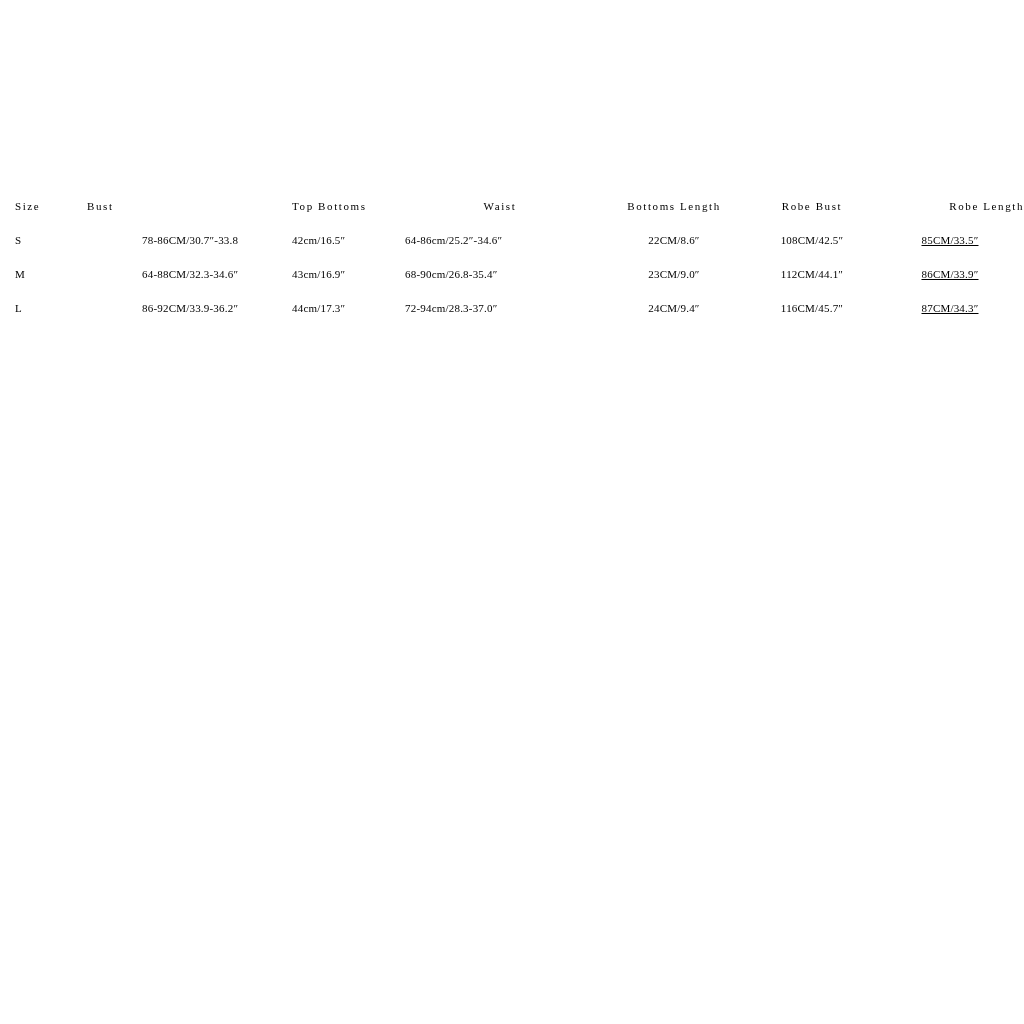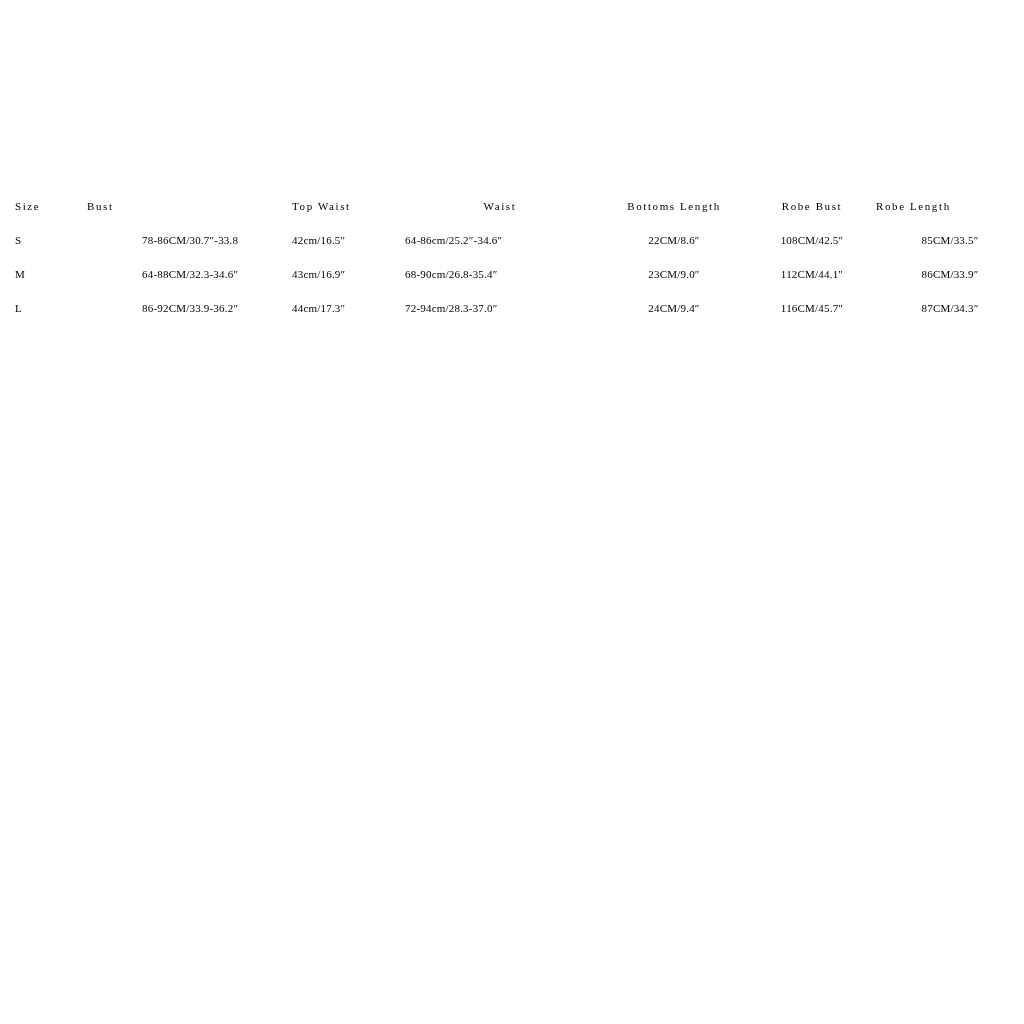--- a/index.html
+++ b/index.html
@@ -62,30 +62,30 @@
   .chart-table thead th {
     text-align: center;
     letter-spacing: 1.6px;
   }
   .chart-table thead th.h-size   { text-align: left;  padding-left: 15px; letter-spacing: 1.6px; }
   .chart-table thead th.h-bust   { text-align: left;  padding-left: 15px; letter-spacing: 1.6px; }
   .chart-table thead th.h-toplen { text-align: left;  padding-left: 2px; }
   .chart-table thead th.h-waist  { text-align: center; }
   .chart-table thead th.h-botlen { text-align: center; }
   .chart-table thead th.h-rbust  { text-align: center; }
-  .chart-table thead th.h-rlen   { text-align: left; }
+  .chart-table thead th.h-rlen   { text-align: right; }
 
   
   .chart-table tbody td.c-size   { text-align: left;  padding-left: 15px; }
   .chart-table tbody td.c-bust   { text-align: left;  padding-left: 70px; }
   .chart-table tbody td.c-toplen { text-align: left;  padding-left: 2px; }
   .chart-table tbody td.c-waist  { text-align: left;  padding-left: 5px; margin-top: 44px; }
   .chart-table tbody td.c-botlen { text-align: center; }
   .chart-table tbody td.c-rbust  { text-align: center; }
-  .chart-table tbody td.c-rlen   { text-align: center; }
+  .chart-table tbody td.c-rlen   { text-align: center; text-decoration: underline; }
 
   
   .chart-table tbody td.c-bust { padding-left: 70px; }
 </style>
 </head>
 <body>
 
 <div id="size-chart">
   <table class="chart-table">
     <colgroup>
@@ -94,21 +94,21 @@
       <col class="col-toplen">
       <col class="col-waist">
       <col class="col-botlen">
       <col class="col-rbust">
       <col class="col-rlen">
     </colgroup>
     <thead>
       <tr>
         <th class="h-size">Size</th>
         <th class="h-bust">Bust</th>
-        <th class="h-toplen">Top Waist</th>
+        <th class="h-toplen">Top Bottoms</th>
         <th class="h-waist">Waist</th>
         <th class="h-botlen">Bottoms Length</th>
         <th class="h-rbust">Robe Bust</th>
         <th class="h-rlen">Robe Length</th>
       </tr>
     </thead>
     <tbody>
       <tr>
         <td class="c-size">S</td>
         <td class="c-bust">78-86CM/30.7″-33.8</td>

